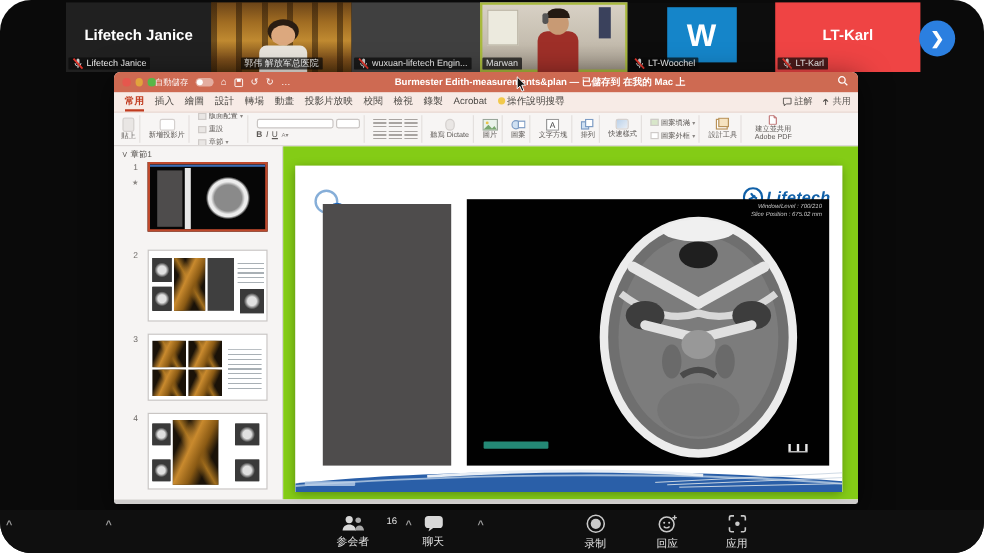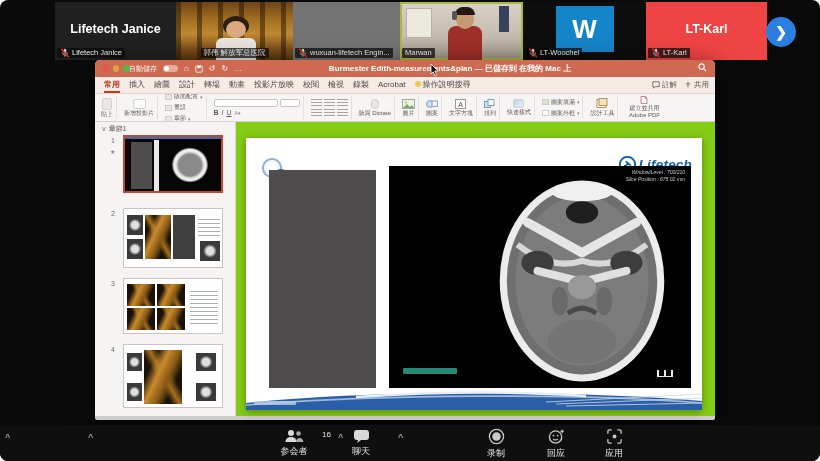--- a/index.html
+++ b/index.html
@@ -1,18 +1,18 @@
 <!DOCTYPE html>
 <html><head>
 <meta charset="utf-8">
 <style>
   * { margin:0; padding:0; box-sizing:border-box; }
   body { background:#ffffff; font-family:"Liberation Sans", sans-serif; }
   .zoom-window { position:relative; width:820px; height:461px; background:#0a0a0a;
-    border-radius:8px; overflow:hidden; }
+    border-radius:26px; overflow:hidden; }
 
   
   .strip { position:absolute; top:0; left:0; right:0; height:60px; }
   .tile { position:absolute; top:2px; height:58px; overflow:hidden; background:#1e1e1e; }
   .tile .bigname { position:absolute; top:20px; left:0; right:0; text-align:center;
     color:#fff; font-weight:bold; font-size:12.5px; }
   .nlabel { position:absolute; bottom:2px; left:2px; background:rgba(10,10,10,.72);
     color:#efefef; font-size:7.5px; line-height:10px; padding:0 3px; display:flex; align-items:center; gap:2px;
     border-radius:1px; white-space:nowrap; }
   .nlabel.center { left:50%; transform:translateX(-50%); }
@@ -145,21 +145,21 @@
 
     <div class="tile autumn" style="left:176px;width:117px;">
       <div class="head" style="left:47px;top:14px;width:26px;height:20px;background:#2a1d12;"></div>
       <div class="head" style="left:50px;top:19px;width:20px;height:17px;background:#dca87e;"></div>
       <div style="position:absolute;left:40px;top:36px;width:40px;height:22px;background:#e8e4dd;border-radius:6px 6px 0 0;"></div>
       <div class="nlabel center">
         <span>郭伟 解放军总医院</span>
       </div>
     </div>
 
-    <div class="tile" style="left:293px;width:107px;background:#737373;">
+    <div class="tile" style="left:293px;width:107px;background:#404040;">
       <div class="nlabel">
         <svg width="10" height="10" viewBox="0 0 12 12">
             <rect x="4.5" y="1" width="3" height="6" rx="1.5" fill="#c9c9c9"></rect>
             <path d="M3 5.5a3 3 0 0 0 6 0" stroke="#c9c9c9" stroke-width="1" fill="none"></path>
             <line x1="6" y1="8.5" x2="6" y2="10.5" stroke="#c9c9c9" stroke-width="1"></line>
             <line x1="1.5" y1="1" x2="10.5" y2="11" stroke="#e0342b" stroke-width="1.8"></line>
           </svg>
         <span>wuxuan-lifetech Engin...</span>
       </div>
     </div>

